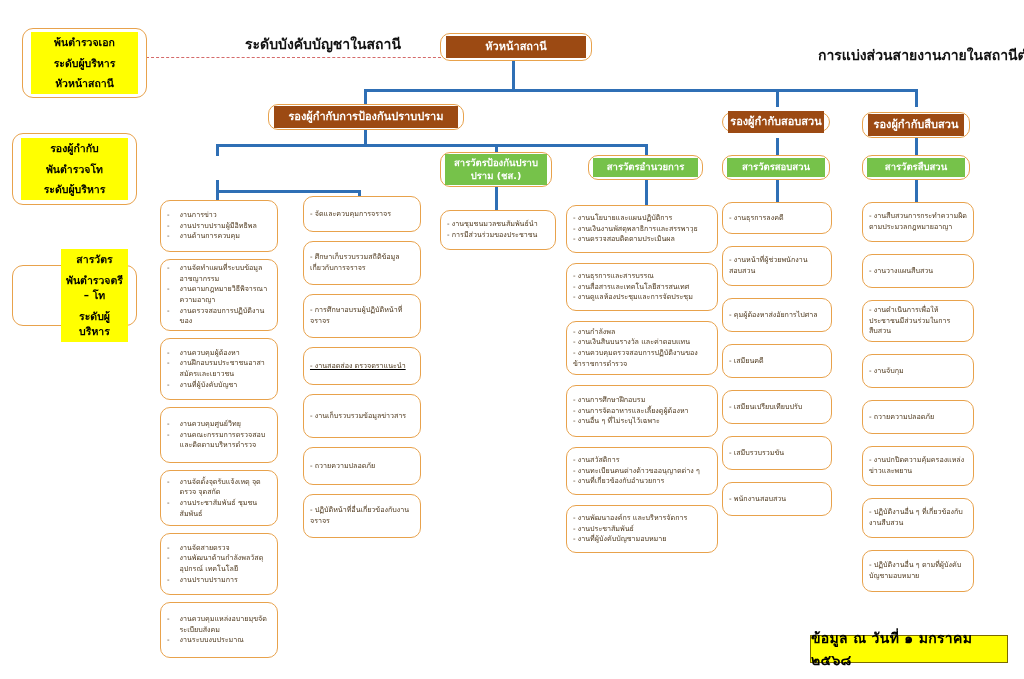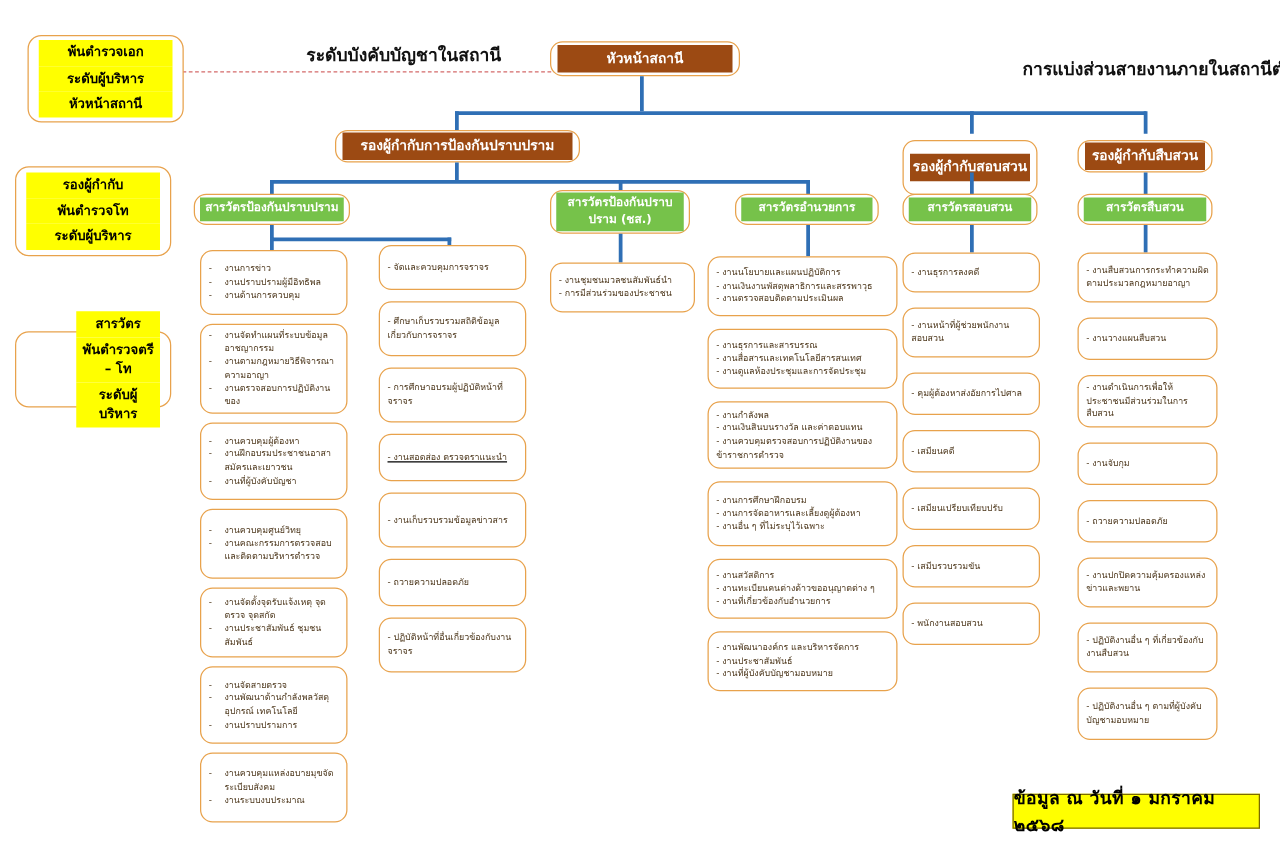--- a/index.html
+++ b/index.html
@@ -143,40 +143,37 @@
 
   <div class="hline" style="left:364px;top:89px;width:553px;"></div>
   <div class="vline" style="left:364px;top:89px;height:18px;"></div>
   <div class="vline" style="left:776px;top:89px;height:18px;"></div>
   <div class="vline" style="left:915px;top:89px;height:18px;"></div>
 
   <div class="brown-box" style="left:268px;top:104px;width:196px;height:26px;">
     <div class="brown-fill">รองผู้กำกับการป้องกันปราบปราม</div>
   </div>
 
-  <div class="brown-box" style="left:722px;top:112px;width:108px;height:44px;">
+  <div class="brown-box" style="left:722px;top:112px;width:108px;height:20px;">
     <div class="brown-fill">รองผู้กำกับสอบสวน</div>
   </div>
 
   <div class="brown-box" style="left:862px;top:112px;width:108px;height:26px;">
     <div class="brown-fill">รองผู้กำกับสืบสวน</div>
   </div>
 
   <div class="vline" style="left:364px;top:130px;height:14px;"></div>
   <div class="hline" style="left:216px;top:144px;width:430px;"></div>
   <div class="vline" style="left:216px;top:144px;height:12px;"></div>
   <div class="vline" style="left:495px;top:144px;height:12px;"></div>
   <div class="vline" style="left:645px;top:144px;height:12px;"></div>
 
   <div class="vline" style="left:776px;top:138px;height:18px;"></div>
   <div class="vline" style="left:915px;top:138px;height:18px;"></div>
 
-  <div class="green-box" style="left:155px;top:155px;width:125px;height:25px;">
-    <div class="green-fill">สารวัตรป้องกันปราบปราม</div>
-  </div>
 
   <div class="green-box" style="left:440px;top:152px;width:112px;height:35px;">
     <div class="green-fill">สารวัตรป้องกันปราบปราม (ชส.)</div>
   </div>
 
   <div class="green-box" style="left:588px;top:155px;width:115px;height:25px;">
     <div class="green-fill">สารวัตรอำนวยการ</div>
   </div>
 
   <div class="green-box" style="left:722px;top:155px;width:108px;height:25px;">

